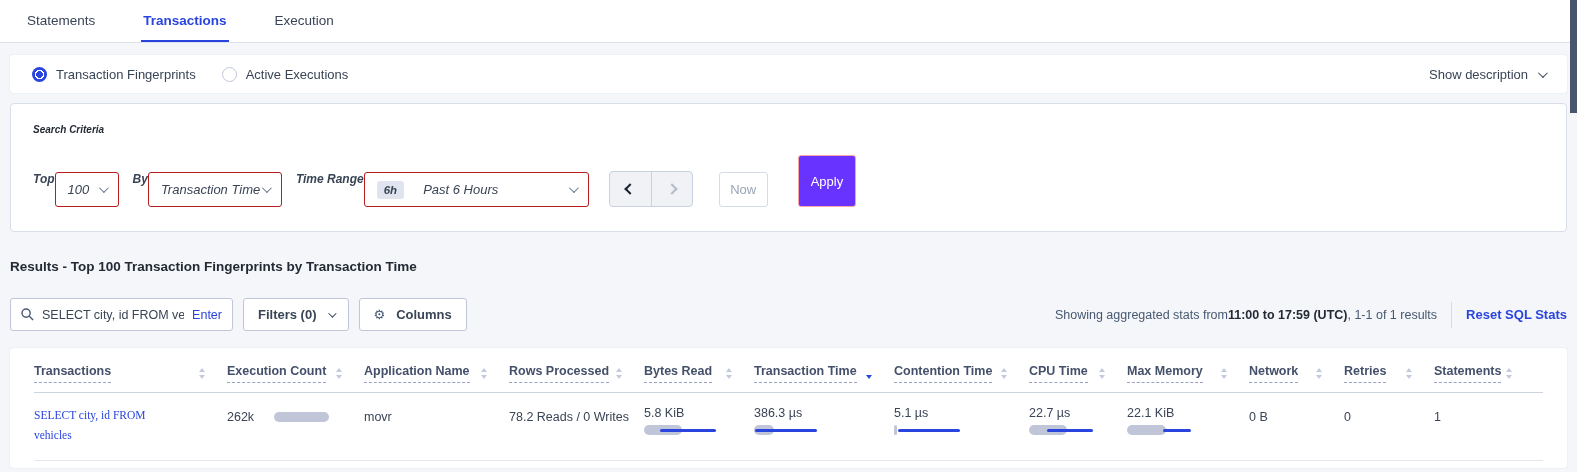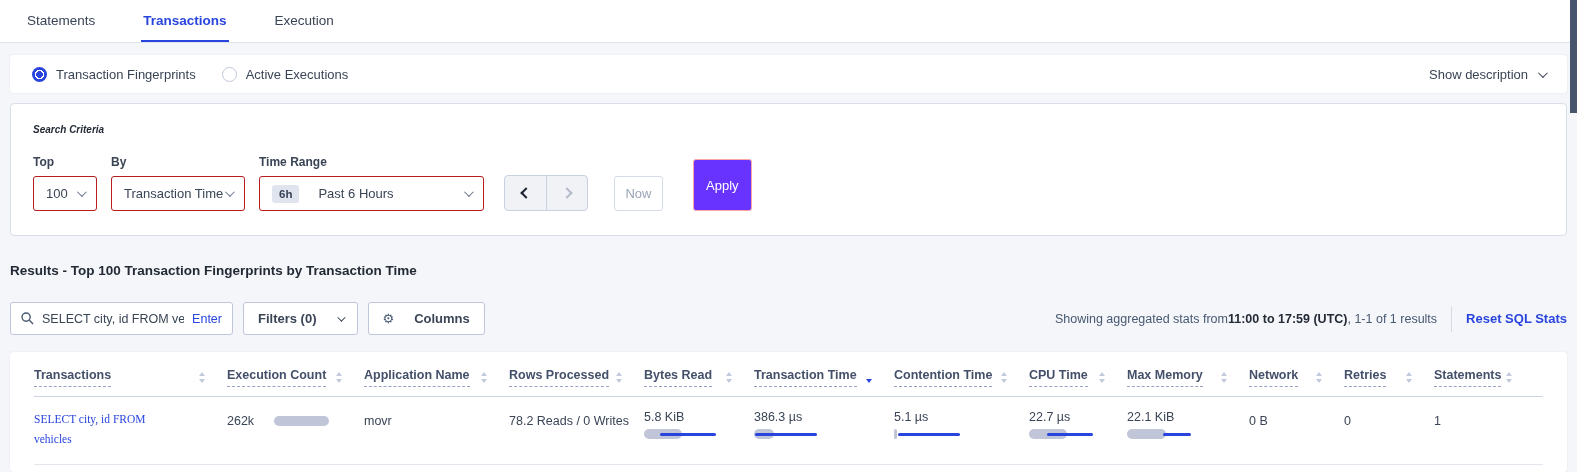--- a/index.html
+++ b/index.html
@@ -68,21 +68,21 @@
   
   .criteria-card {
     margin:10px 10px 0;
     background:#fff;
     border:1px solid #d9dfe9;
     border-radius:4px;
     padding:20px 22px 24px;
   }
   .criteria-title { font-weight:700; font-size:10px; color:#242a35; margin-bottom:20px;font-style:italic; }
   .criteria-row { display:flex; align-items:flex-end; gap:14px; }
-  .field { display:flex; flex-direction:column; }
+  .field { display:flex; flex-direction:row;font-style:italic; }
   .field-label { font-weight:700; font-size:12px; color:#394455; margin-bottom:7px; }
   .select {
     border:1px solid #b91c1c; border-radius:3px;
     height:35px; background:#fff;
     display:flex; align-items:center;
     padding:0 12px;
     color:#394455; font-size:13px;
     cursor:pointer;
   }
   .select .chev { color:#69778f; margin-left:auto; }
@@ -130,21 +130,21 @@
     display:flex; align-items:center; padding:0 10px; gap:8px;
   }
   .searchbox input {
     border:none; outline:none; flex:1; min-width:0;
     font-family:"Liberation Sans", sans-serif;
     font-size:12.5px; color:#394455; background:transparent;
   }
   .enter-hint { color:#2945dd; font-size:12.5px; flex:0 0 auto; }
   .btn {
     height:33px; border:1px solid #c0c6d9; border-radius:3px; background:#fff;
-    display:flex; align-items:center; gap:20px;
+    display:flex; align-items:center; gap:11px;
     padding:0 14px; margin-left:10px;
     font-weight:600; font-size:13px; color:#394455; cursor:pointer;
   }
   .btn .chev { color:#394455; width:6px; height:6px; }
   .gear { font-family:"DejaVu Sans", sans-serif; font-size:13px; color:#475872; }
   .stats-area { margin-left:auto; display:flex; align-items:center; font-size:12.5px; color:#475872; }
   .stats-bold { font-weight:700; color:#242a35; }
   .vdiv { width:1px; height:26px; background:#d5dbe5; margin:0 14px; }
   .reset-link { color:#2945dd; font-weight:600; font-size:13px; cursor:pointer; white-space:nowrap; }
 

